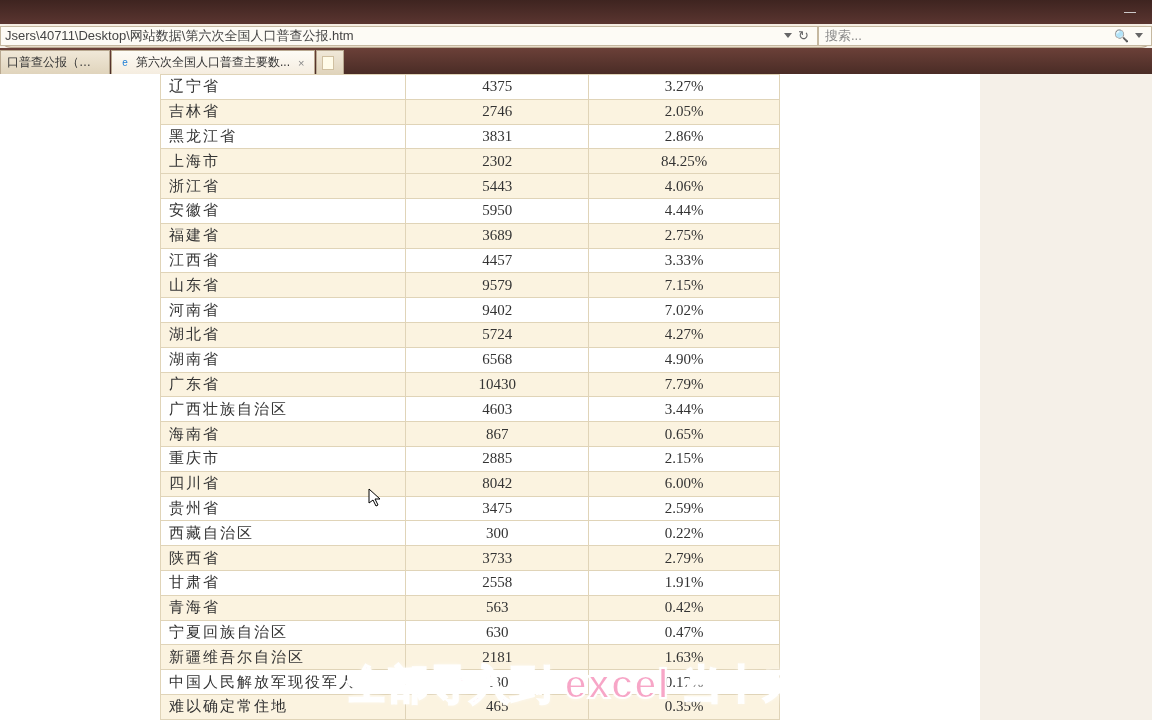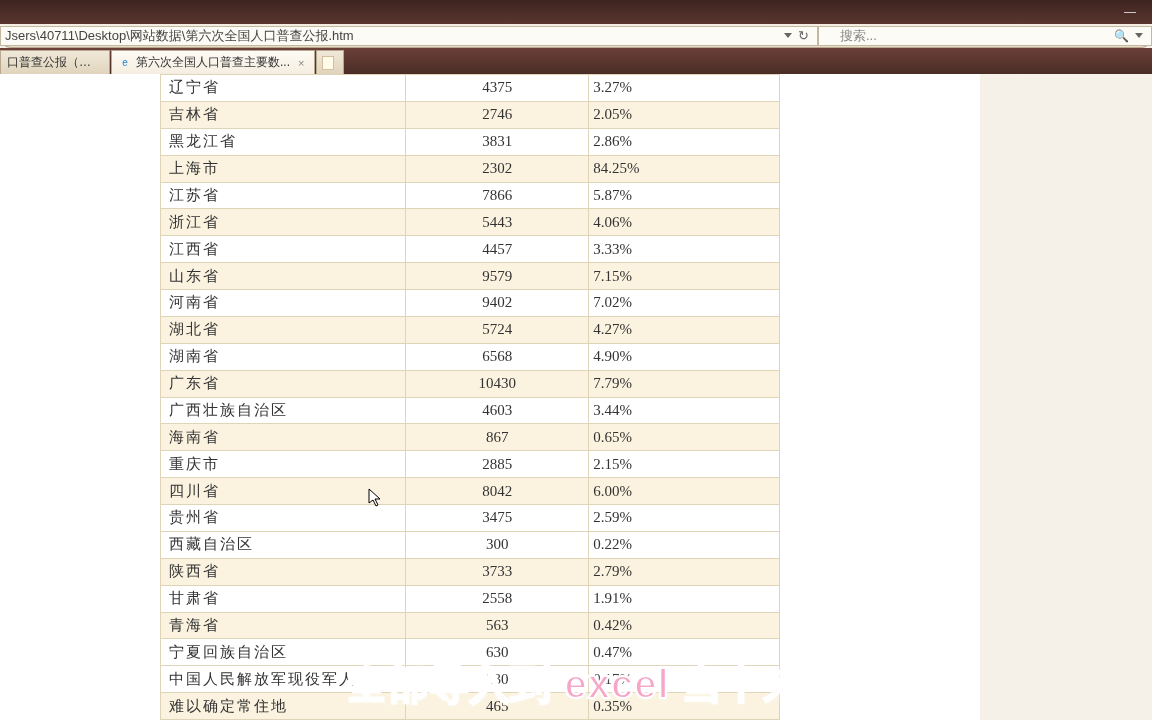--- a/index.html
+++ b/index.html
@@ -56,21 +56,21 @@
     gap: 6px;
     padding-right: 8px;
     color: #666;
   }
   .search-bar {
     width: 334px;
     background: #fdfbf5;
     border: 1px solid #c5b8a0;
     display: flex;
     align-items: center;
-    padding-left: 21px;
+    padding-left: 6px;
     color: #888;
     font-size: 13px;
     position: relative;
   }
   .search-controls {
     margin-left: auto;
     display: flex;
     align-items: center;
     gap: 6px;
     padding-right: 8px;
@@ -167,21 +167,21 @@
     text-align: left;
     padding-left: 8px;
     letter-spacing: 2px;
   }
   .data-table td.value {
     width: 192px;
     text-align: center;
   }
   .data-table td.pct {
     width: 200px;
-    text-align: left;
+    text-align: center;
   }
 
   .cursor {
     position: absolute;
     left: 368px;
     top: 414px;
     width: 16px;
     height: 20px;
     pointer-events: none;
     z-index: 100;
@@ -266,31 +266,36 @@
           <tr class="odd">
             <td class="name">黑龙江省</td>
             <td class="value">3831</td>
             <td class="pct">2.86%</td>
           </tr>
           <tr class="even">
             <td class="name">上海市</td>
             <td class="value">2302</td>
             <td class="pct">84.25%</td>
           </tr>
-          <tr class="odd">
-            <td class="name">江苏省</td>
-            <td class="value">7866</td>
-            <td class="pct">5.87%</td>
-          </tr>
           <tr class="even">
             <td class="name">浙江省</td>
             <td class="value">5443</td>
             <td class="pct">4.06%</td>
           </tr>
           <tr class="odd">
+            <td class="name">安徽省</td>
+            <td class="value">5950</td>
+            <td class="pct">4.44%</td>
+          </tr>
+          <tr class="even">
+            <td class="name">福建省</td>
+            <td class="value">3689</td>
+            <td class="pct">2.75%</td>
+          </tr>
+          <tr class="odd">
             <td class="name">江西省</td>
             <td class="value">4457</td>
             <td class="pct">3.33%</td>
           </tr>
           <tr class="even">
             <td class="name">山东省</td>
             <td class="value">9579</td>
             <td class="pct">7.15%</td>
           </tr>
           <tr class="odd">
@@ -355,20 +360,25 @@
           </tr>
           <tr class="even">
             <td class="name">青海省</td>
             <td class="value">563</td>
             <td class="pct">0.42%</td>
           </tr>
           <tr class="odd">
             <td class="name">宁夏回族自治区</td>
             <td class="value">630</td>
             <td class="pct">0.47%</td>
+          </tr>
+          <tr class="even">
+            <td class="name">新疆维吾尔自治区</td>
+            <td class="value">2181</td>
+            <td class="pct">1.63%</td>
           </tr>
           <tr class="odd">
             <td class="name">中国人民解放军现役军人</td>
             <td class="value">230</td>
             <td class="pct">0.17%</td>
           </tr>
           <tr class="even">
             <td class="name">难以确定常住地</td>
             <td class="value">465</td>
             <td class="pct">0.35%</td>

